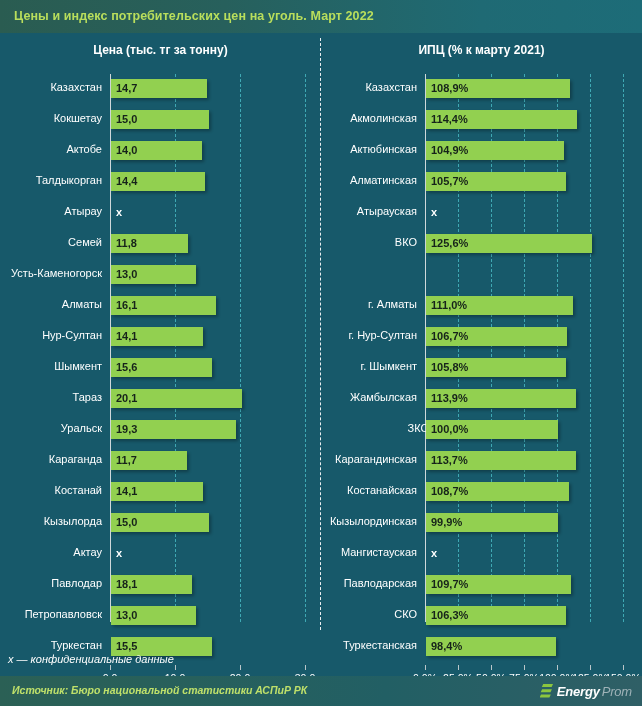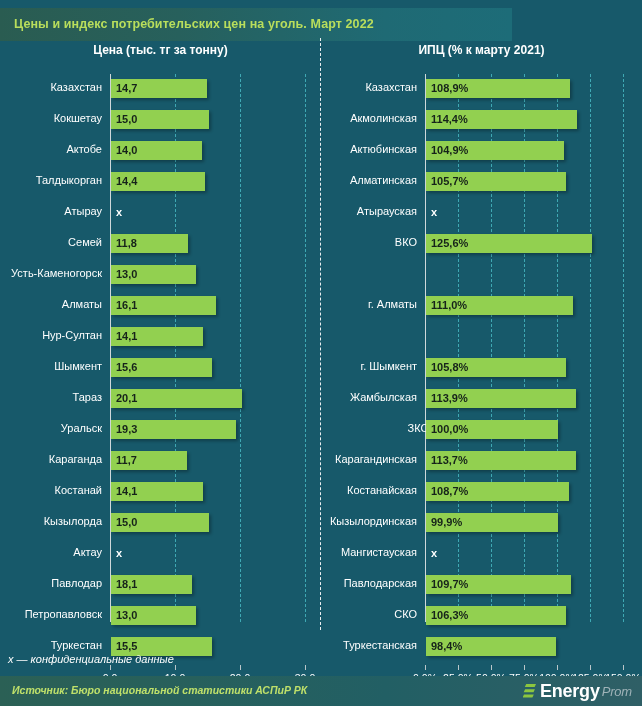--- a/index.html
+++ b/index.html
@@ -15,22 +15,22 @@
   #page {
     position: relative;
     width: 642px;
     height: 706px;
     background: #17596a;
   }
 
   
   .titlebar {
     position: absolute;
-    left: 0; top: 8px;
-    width: 512px; height: 33px;
+    left: 0; top: 0;
+    width: 642px; height: 33px;
     background: linear-gradient(to right, #2a5c51 0%, #27605c 35%, #1f6a74 75%, #1d6c78 100%);
   }
   .titlebar .title-text {
     position: absolute;
     left: 14px; top: 9px;
     font-size: 12.5px;
     font-weight: bold;
     color: #b9de5c;
     letter-spacing: 0.1px;
     white-space: nowrap;
@@ -166,22 +166,23 @@
     height: 18px;
     display: flex;
     align-items: center;
     gap: 4px;
   }
   .logo-mark {
     width: 13px; height: 15px;
     display: block;
   }
   .logo-energy {
-    font-size: 18px;
+    font-size: 13px;
     font-weight: bold;
+    font-style: italic;
     color: #ffffff;
     letter-spacing: -0.2px;
   }
   .logo-prom {
     font-size: 13px;
     font-style: italic;
     color: #9fb3b8;
     letter-spacing: -0.2px;
     margin-left: -2px;
   }
@@ -343,20 +344,25 @@
       <div class="row" style="top: 155px;">
         <div class="row-label" style="left: 0px; width: 96px;">ВКО</div>
         <div class="bar" style="left: 105px; width: 165.792px;"></div>
         <div class="bar-value" style="left: 110px;">125,6%</div>
       </div>
       <div class="row" style="top: 186px;"></div>
       <div class="row" style="top: 217px;">
         <div class="row-label" style="left: 0px; width: 96px;">г. Алматы</div>
         <div class="bar" style="left: 105px; width: 146.52px;"></div>
         <div class="bar-value" style="left: 110px;">111,0%</div>
+      </div>
+      <div class="row" style="top: 248px;">
+        <div class="row-label" style="left: 0px; width: 96px;">г. Нур-Султан</div>
+        <div class="bar" style="left: 105px; width: 140.844px;"></div>
+        <div class="bar-value" style="left: 110px;">106,7%</div>
       </div>
       <div class="row" style="top: 279px;">
         <div class="row-label" style="left: 0px; width: 96px;">г. Шымкент</div>
         <div class="bar" style="left: 105px; width: 139.656px;"></div>
         <div class="bar-value" style="left: 110px;">105,8%</div>
       </div>
       <div class="row" style="top: 310px;">
         <div class="row-label" style="left: 0px; width: 96px;">Жамбылская</div>
         <div class="bar" style="left: 105px; width: 150.348px;"></div>
         <div class="bar-value" style="left: 110px;">113,9%</div>

